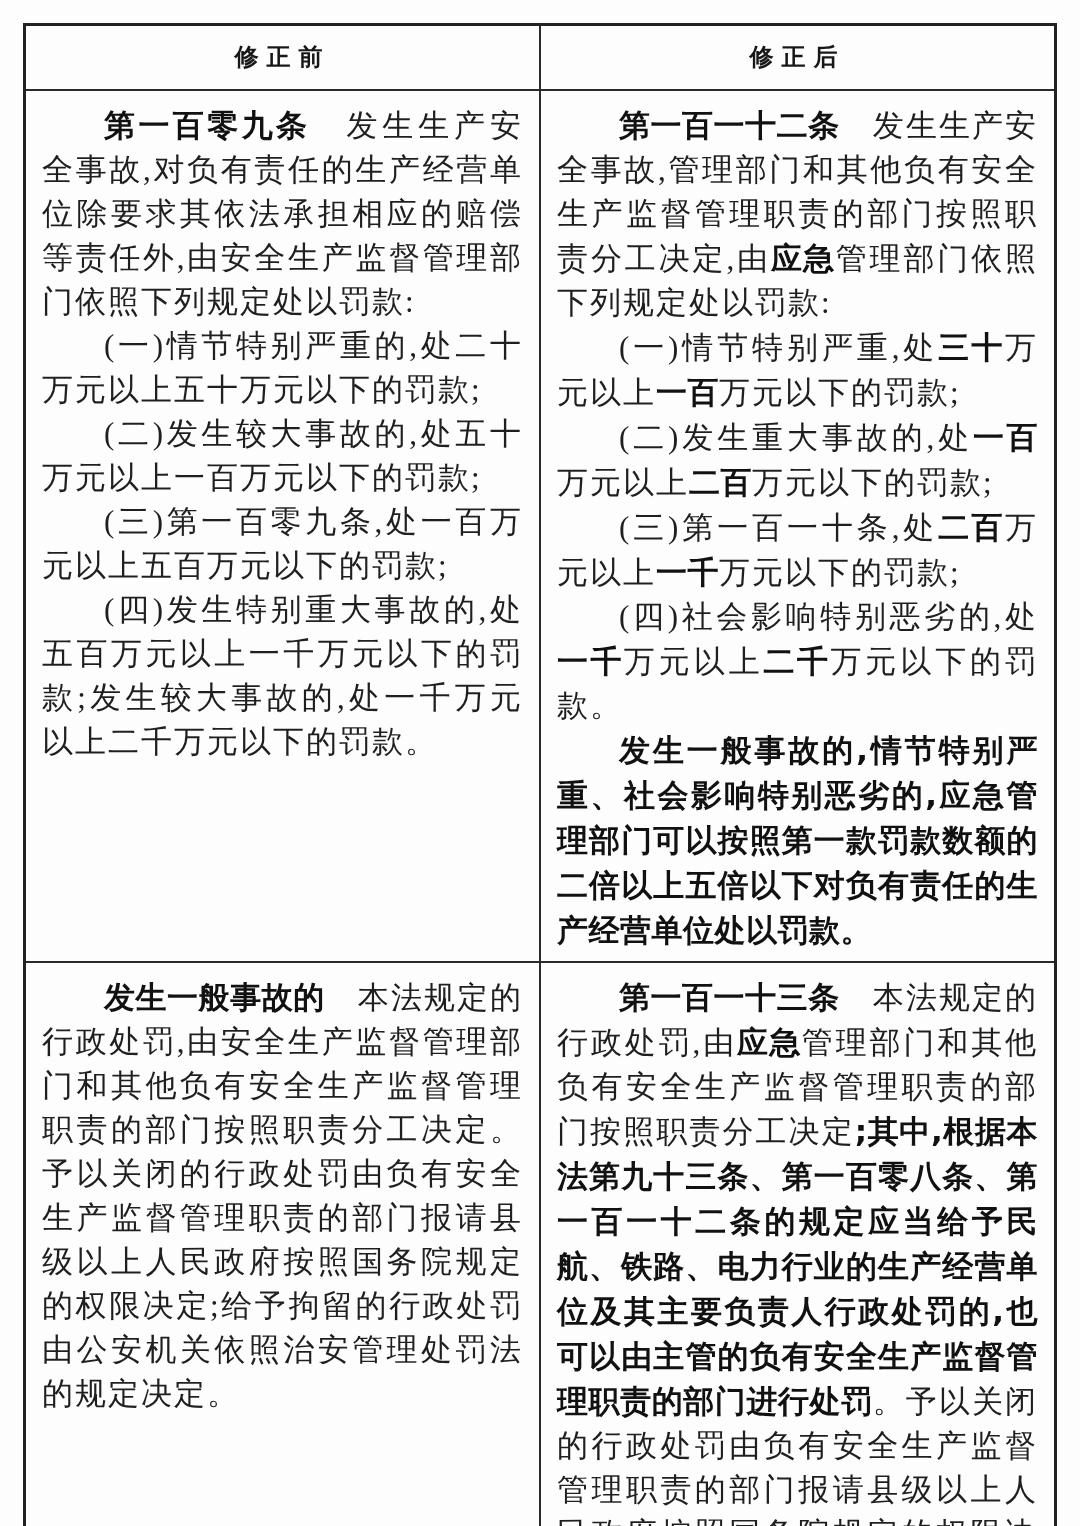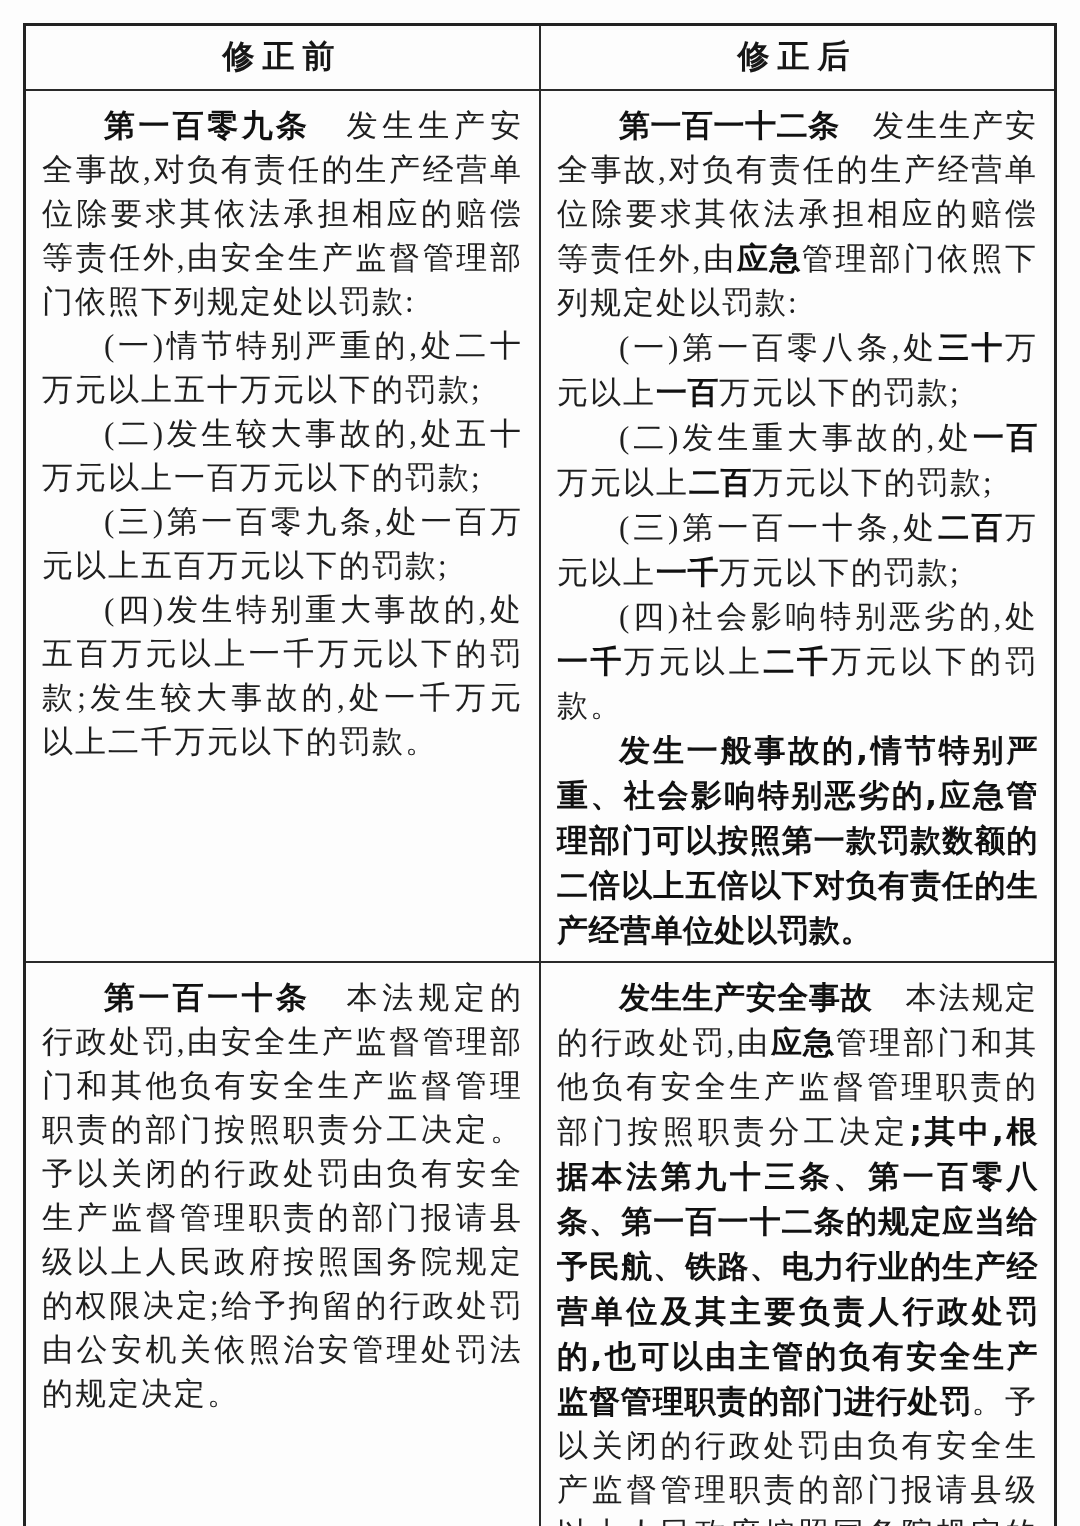--- a/index.html
+++ b/index.html
@@ -32,21 +32,21 @@
     border: 2px solid #2a2a2a;
     vertical-align: top;
     width: 50%;
   }
   table.cmp th {
     height: 65px;
     vertical-align: middle;
     text-align: center;
     font-family: "DejaVu Sans", "Liberation Sans", sans-serif;
     font-weight: bold;
-    font-size: 32px;
+    font-size: 24px;
     letter-spacing: 8px;
     color: #171717;
   }
   tr.row1 td { height: 795px; }
   table.cmp td {
     padding: 12px 16px 8px 16px;
     font-size: 31px;
     line-height: 44px;
   }
   p.para {
@@ -76,31 +76,31 @@
     <tbody>
       <tr class="row1">
         <td>
             <p class="para"><span class="em">第一百零九条</span><span>　发生生产安全事故,对负有责任的生产经营单位除要求其依法承担相应的赔偿等责任外,由安全生产监督管理部门依照下列规定处以罚款:</span></p>
             <p class="para"><span>(一)情节特别严重的,处二十万元以上五十万元以下的罚款;</span></p>
             <p class="para"><span>(二)发生较大事故的,处五十万元以上一百万元以下的罚款;</span></p>
             <p class="para"><span>(三)第一百零九条,处一百万元以上五百万元以下的罚款;</span></p>
             <p class="para"><span>(四)发生特别重大事故的,处五百万元以上一千万元以下的罚款;发生较大事故的,处一千万元以上二千万元以下的罚款。</span></p>
           </td>
         <td>
-            <p class="para"><span class="em">第一百一十二条</span><span>　发生生产安全事故,对负有责任的生产经营单位除要求其依法承担相应的赔偿等责任外,由</span><span class="em">应急</span><span>管理部门依照下列规定处以罚款:</span></p>
-            <p class="para"><span>(一)第一百零八条,处</span><span class="em">三十</span><span>万元以上</span><span class="em">一百</span><span>万元以下的罚款;</span></p>
+            <p class="para"><span class="em">第一百一十二条</span><span>　发生生产安全事故,管理部门和其他负有安全生产监督管理职责的部门按照职责分工决定,由</span><span class="em">应急</span><span>管理部门依照下列规定处以罚款:</span></p>
+            <p class="para"><span>(一)情节特别严重,处</span><span class="em">三十</span><span>万元以上</span><span class="em">一百</span><span>万元以下的罚款;</span></p>
             <p class="para"><span>(二)发生重大事故的,处</span><span class="em">一百</span><span>万元以上</span><span class="em">二百</span><span>万元以下的罚款;</span></p>
             <p class="para"><span>(三)第一百一十条,处</span><span class="em">二百</span><span>万元以上</span><span class="em">一千</span><span>万元以下的罚款;</span></p>
             <p class="para"><span>(四)社会影响特别恶劣的,处</span><span class="em">一千</span><span>万元以上</span><span class="em">二千</span><span>万元以下的罚款。</span></p>
             <p class="para"><span class="em">发生一般事故的,情节特别严重、社会影响特别恶劣的,应急管理部门可以按照第一款罚款数额的二倍以上五倍以下对负有责任的生产经营单位处以罚款。</span></p>
           </td>
       </tr>
       <tr class="row2">
         <td>
-            <p class="para"><span class="em">第一百一十条</span><span>　本法规定的行政处罚,由安全生产监督管理部门和其他负有安全生产监督管理职责的部门按照职责分工决定。予以关闭的行政处罚由负有安全生产监督管理职责的部门报请县级以上人民政府按照国务院规定的权限决定;给予拘留的行政处罚由公安机关依照治安管理处罚法的规定决定。</span></p>
+            <p class="para"><span class="em">发生一般事故的</span><span>　本法规定的行政处罚,由安全生产监督管理部门和其他负有安全生产监督管理职责的部门按照职责分工决定。予以关闭的行政处罚由负有安全生产监督管理职责的部门报请县级以上人民政府按照国务院规定的权限决定;给予拘留的行政处罚由公安机关依照治安管理处罚法的规定决定。</span></p>
           </td>
         <td>
-            <p class="para"><span class="em">发生生产安全事故</span><span>　本法规定的行政处罚,由</span><span class="em">应急</span><span>管理部门和其他负有安全生产监督管理职责的部门按照职责分工决定</span><span class="em">;其中,根据本法第九十三条、第一百零八条、第一百一十二条的规定应当给予民航、铁路、电力行业的生产经营单位及其主要负责人行政处罚的,也可以由主管的负有安全生产监督管理职责的部门进行处罚</span><span>。予以关闭的行政处罚由负有安全生产监督管理职责的部门报请县级以上人民政府按照国务院规定的权限决定;给予拘留的行政处罚由公安机关依照治安管理处罚法的规定决定。</span></p>
+            <p class="para"><span class="em">第一百一十三条</span><span>　本法规定的行政处罚,由</span><span class="em">应急</span><span>管理部门和其他负有安全生产监督管理职责的部门按照职责分工决定</span><span class="em">;其中,根据本法第九十三条、第一百零八条、第一百一十二条的规定应当给予民航、铁路、电力行业的生产经营单位及其主要负责人行政处罚的,也可以由主管的负有安全生产监督管理职责的部门进行处罚</span><span>。予以关闭的行政处罚由负有安全生产监督管理职责的部门报请县级以上人民政府按照国务院规定的权限决定;给予拘留的行政处罚由公安机关依照治安管理处罚法的规定决定。</span></p>
           </td>
       </tr>
     </tbody>
   </table>
 </div>
 
 </body></html>

